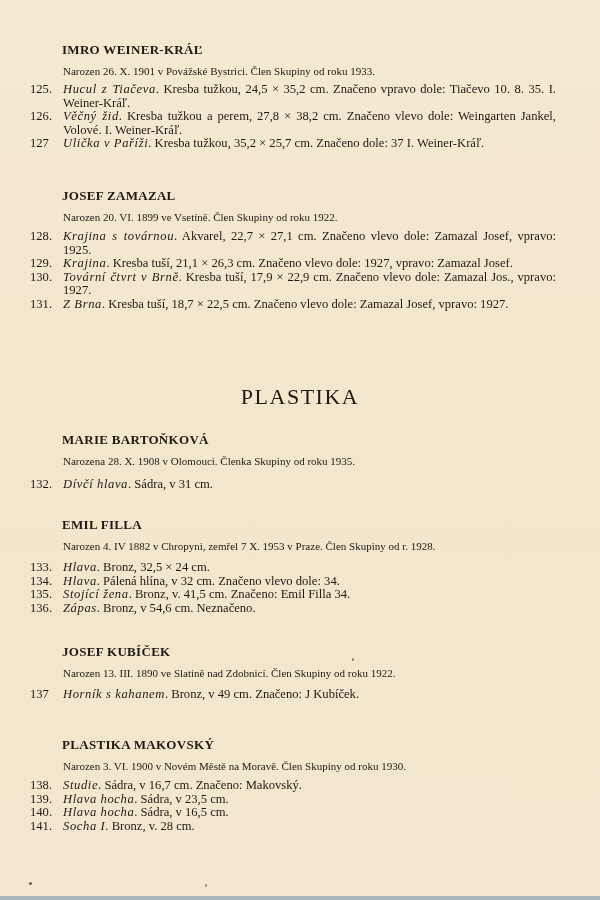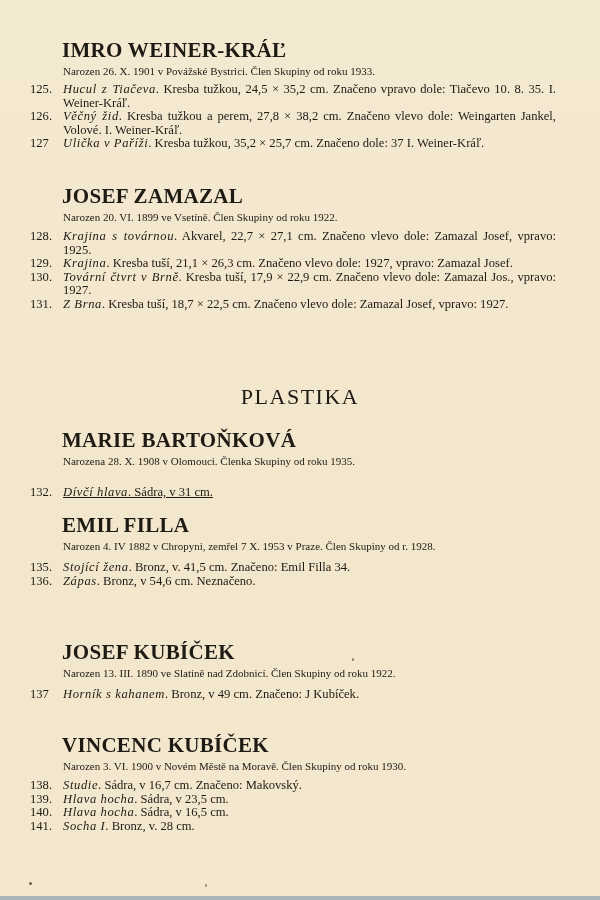--- a/index.html
+++ b/index.html
@@ -15,21 +15,21 @@
     background: linear-gradient(180deg, #f4e9d1 0%, #f2e6cc 60%, #f3e8cf 100%);
   }
   .bottom-strip {
     position: absolute; left: 0; bottom: 0; width: 600px; height: 4px;
     background: #aab4bb;
   }
   .content { position: absolute; left: 0; top: 0; width: 600px; }
   .artist { position: absolute; left: 0; width: 600px; }
   .artist-name {
     position: absolute; left: 62px; top: 0;
-    font-weight: bold; font-size: 21px; letter-spacing: 0.3px;
+    font-weight: bold; font-size: 13px; letter-spacing: 0.3px;
     white-space: nowrap; line-height: 20px;
   }
   .bio {
     position: absolute; left: 63px; top: 24px;
     font-size: 11px; line-height: 14px; white-space: nowrap;
   }
   .items { position: absolute; left: 0; width: 600px; }
   .item { position: relative; font-size: 12.6px; line-height: 13.6px; }
   .item-no {
     position: absolute; left: 30px; width: 30px; text-align: left;
@@ -92,32 +92,40 @@
           <div class="item-text"><span class="title">Z Brna</span><span>. Kresba tuší, 18,7 × 22,5 cm. Značeno vlevo dole: Zamazal Josef, vpravo: 1927.</span></div>
         </div>
       </div>
     </section>
 
     <div class="section-title">PLASTIKA</div>
 
     <section class="artist" style="top:430px;">
       <div class="artist-name">MARIE BARTOŇKOVÁ</div>
       <div class="bio">Narozena 28. X. 1908 v Olomouci. Členka Skupiny od roku 1935.</div>
-      <div class="items" style="top:56px;text-decoration:underline;">
+      <div class="items" style="top:48px;">
         <div class="item">
           <span class="item-no">132.</span>
           <div class="item-text"><span class="title">Dívčí hlava</span><span>. Sádra, v  31 cm.</span></div>
         </div>
       </div>
     </section>
 
     <section class="artist" style="top:515px;">
       <div class="artist-name">EMIL FILLA</div>
       <div class="bio">Narozen 4. IV 1882 v Chropyni, zemřel 7 X. 1953 v Praze. Člen Skupiny od r. 1928.</div>
       <div class="items" style="top:46px;">
+        <div class="item">
+          <span class="item-no">133.</span>
+          <div class="item-text"><span class="title">Hlava</span><span>. Bronz, 32,5 × 24 cm.</span></div>
+        </div>
+        <div class="item">
+          <span class="item-no">134.</span>
+          <div class="item-text"><span class="title">Hlava</span><span>. Pálená hlína, v  32 cm. Značeno vlevo dole: 34.</span></div>
+        </div>
         <div class="item">
           <span class="item-no">135.</span>
           <div class="item-text"><span class="title">Stojící žena</span><span>. Bronz, v. 41,5 cm. Značeno: Emil Filla 34.</span></div>
         </div>
         <div class="item">
           <span class="item-no">136.</span>
           <div class="item-text"><span class="title">Zápas</span><span>. Bronz, v  54,6 cm. Neznačeno.</span></div>
         </div>
       </div>
     </section>
@@ -127,21 +135,21 @@
       <div class="bio">Narozen 13. III. 1890 ve Slatině nad Zdobnicí. Člen Skupiny od roku 1922.</div>
       <div class="items" style="top:46px;">
         <div class="item">
           <span class="item-no">137</span>
           <div class="item-text"><span class="title">Horník s kahanem</span><span>. Bronz, v  49 cm. Značeno: J  Kubíček.</span></div>
         </div>
       </div>
     </section>
 
     <section class="artist" style="top:735px;">
-      <div class="artist-name">VINCENC KUBÍČEK</div>
+      <div class="artist-name">PLASTIKA MAKOVSKÝ</div>
       <div class="bio">Narozen 3. VI. 1900 v Novém Městě na Moravě. Člen Skupiny od roku 1930.</div>
       <div class="items" style="top:44px;">
         <div class="item">
           <span class="item-no">138.</span>
           <div class="item-text"><span class="title">Studie</span><span>. Sádra, v  16,7 cm. Značeno: Makovský.</span></div>
         </div>
         <div class="item">
           <span class="item-no">139.</span>
           <div class="item-text"><span class="title">Hlava hocha</span><span>. Sádra, v  23,5 cm.</span></div>
         </div>

